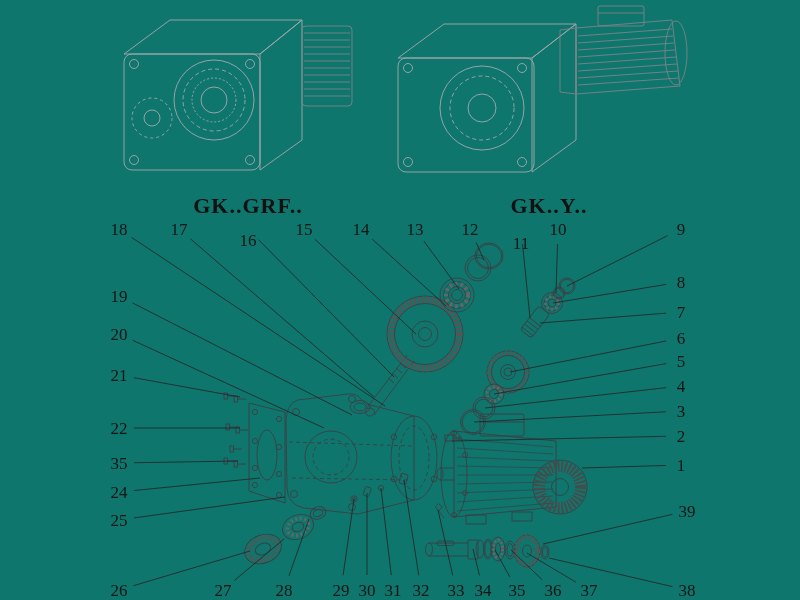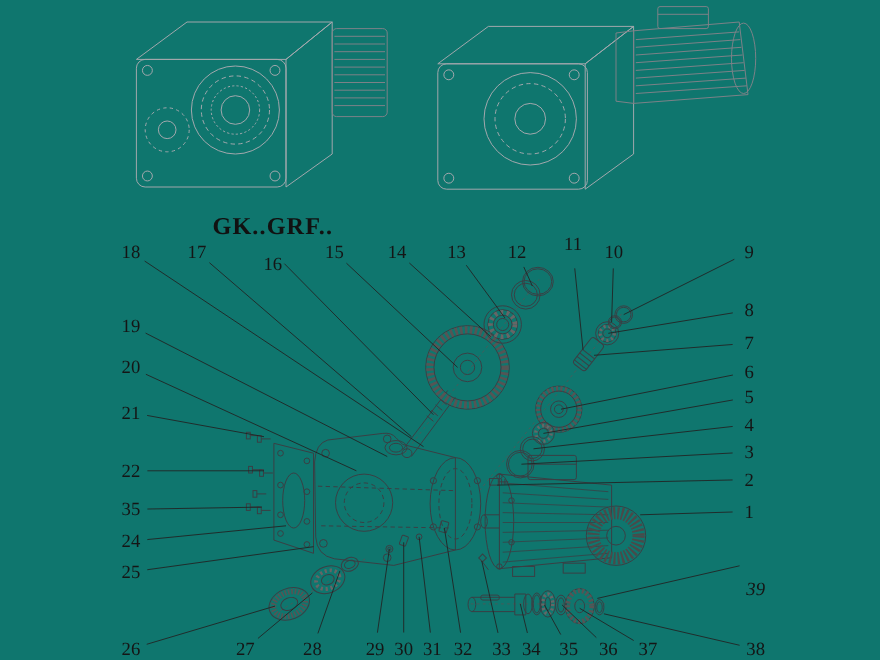--- a/index.html
+++ b/index.html
@@ -373,33 +373,34 @@
         <line x1="479.4456572971349" y1="575.427194918253" x2="473" y2="549"></line>
         <line x1="509.77121875341766" y1="576.8567613698503" x2="495" y2="550"></line>
         <line x1="542.1379310344828" y1="579.6551724137931" x2="511" y2="550"></line>
         <line x1="576.1193112482242" y1="582.3131373578112" x2="527" y2="553"></line>
         <line x1="672.3877094444421" y1="586.6116427697257" x2="549" y2="558"></line>
         <line x1="672.3790152220759" y1="514.350642344941" x2="543" y2="544"></line>
       </g>
   </svg>
 
   <div id="model-1" class="model-label">GK..GRF..</div>
+  <div id="model-2" class="model-label">GK..Y..</div>
 
   <div id="callout-layer">
       <div class="callout" style="left: 681px; top: 465px;">1</div>
       <div class="callout" style="left: 681px; top: 436px;">2</div>
       <div class="callout" style="left: 681px; top: 411px;">3</div>
       <div class="callout" style="left: 681px; top: 386px;">4</div>
       <div class="callout" style="left: 681px; top: 361px;">5</div>
       <div class="callout" style="left: 681px; top: 338px;">6</div>
       <div class="callout" style="left: 681px; top: 312px;">7</div>
       <div class="callout" style="left: 681px; top: 282px;">8</div>
       <div class="callout" style="left: 681px; top: 229px;">9</div>
       <div class="callout" style="left: 558px; top: 229px;">10</div>
-      <div class="callout" style="left: 521px; top: 222px; font-family: Liberation Serif, serif;">11</div>
+      <div class="callout" style="left: 521px; top: 243px; font-family: Liberation Serif, serif;">11</div>
       <div class="callout" style="left: 470px; top: 229px;">12</div>
       <div class="callout" style="left: 415px; top: 229px;">13</div>
       <div class="callout" style="left: 361px; top: 229px;">14</div>
       <div class="callout" style="left: 304px; top: 229px;">15</div>
       <div class="callout" style="left: 248px; top: 240px;">16</div>
       <div class="callout" style="left: 179px; top: 229px;">17</div>
       <div class="callout" style="left: 119px; top: 229px;">18</div>
       <div class="callout" style="left: 119px; top: 296px;">19</div>
       <div class="callout" style="left: 119px; top: 334px;">20</div>
       <div class="callout" style="left: 119px; top: 375px;">21</div>
@@ -413,16 +414,16 @@
       <div class="callout" style="left: 341px; top: 590px;">29</div>
       <div class="callout" style="left: 367px; top: 590px;">30</div>
       <div class="callout" style="left: 393px; top: 590px;">31</div>
       <div class="callout" style="left: 421px; top: 590px; text-align: right;">32</div>
       <div class="callout" style="left: 456px; top: 590px;">33</div>
       <div class="callout" style="left: 483px; top: 590px;">34</div>
       <div class="callout" style="left: 517px; top: 590px;">35</div>
       <div class="callout" style="left: 553px; top: 590px;">36</div>
       <div class="callout" style="left: 589px; top: 590px;">37</div>
       <div class="callout" style="left: 687px; top: 590px;">38</div>
-      <div class="callout" style="left: 687px; top: 535px; font-style: italic;">39</div>
+      <div class="callout" style="left: 687px; top: 511px;">39</div>
     </div>
 
 </div>
 
 </body></html>

